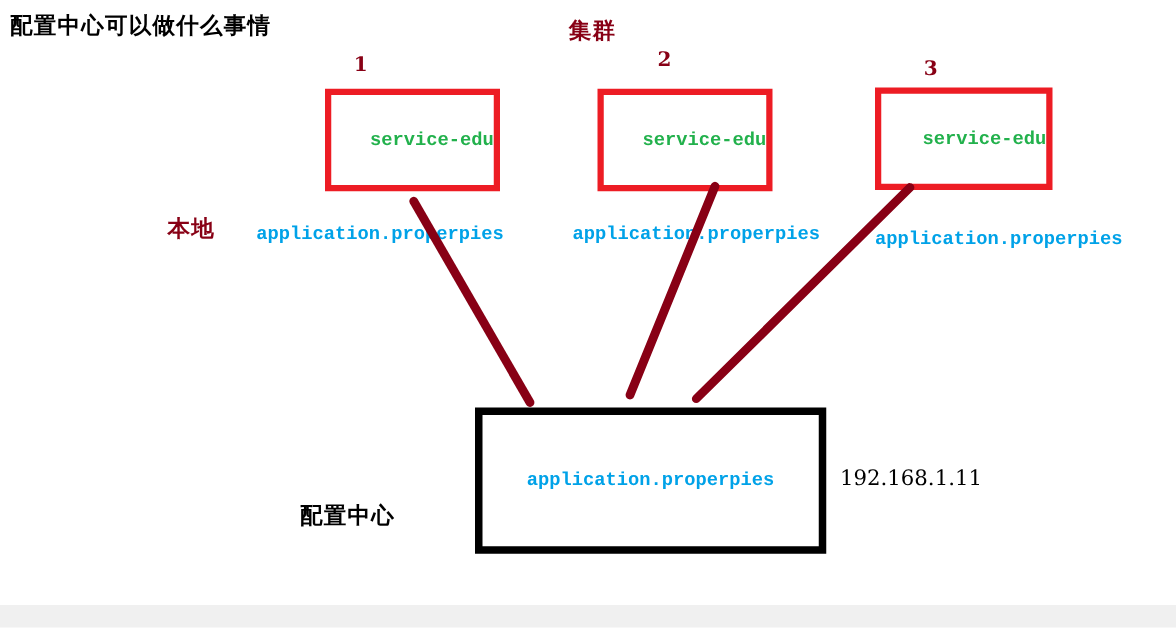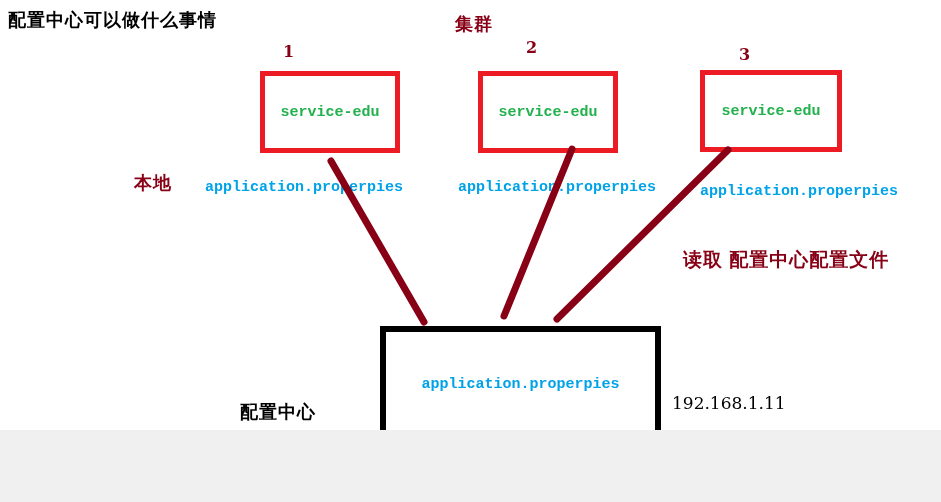--- a/index.html
+++ b/index.html
@@ -7,21 +7,21 @@
     --darkred:#880015;
     --green:#22b14c;
     --cyan:#00a2e8;
     --ink:#000000;
     --bg:#ffffff;
   }
   html,body{margin:0;padding:0;}
   body{background:#f0f0f0;font-family:"Liberation Sans",sans-serif;}
   .canvas{
     position:relative;
-    width:941px;height:430px;
+    width:941px;height:484px;
     background:var(--bg);
     overflow:hidden;
   }
   .zh{
     position:absolute;
     font-family:"Liberation Sans",sans-serif;
     font-weight:bold;
     font-size:18px;
     color:var(--ink);
     white-space:nowrap;
@@ -42,21 +42,21 @@
     font-size:15px;
     white-space:nowrap;
   }
   .mono.cyan{color:var(--cyan);}
   .service-box{
     position:absolute;
     width:140px;height:82px;
     box-sizing:border-box;
     border:5px solid var(--red);
     background:var(--bg);
-    display:flex;align-items:center;justify-content:center;
+    display:flex;align-items:center;justify-content:flex-end;
   }
   .service-box .svc{
     position:static;
     font-family:"Liberation Mono","DejaVu Sans Mono",monospace;
     font-weight:bold;font-size:15px;
     color:var(--green);
     white-space:nowrap;
   }
   .center-box{
     position:absolute;
@@ -67,21 +67,20 @@
     background:var(--bg);
     display:flex;align-items:center;justify-content:center;
   }
   .ip{
     position:absolute;
     left:672px;top:373px;
     font-family:"DejaVu Serif","Liberation Serif",serif;
     font-size:17px;
     color:var(--ink);
     white-space:nowrap;
-    margin-top:20px;
   }
   .lines{
     position:absolute;left:0;top:0;
     pointer-events:none;
     z-index:10;
   }
   .lines line{
     stroke:var(--darkred);
     stroke-width:7;
     stroke-linecap:round;
@@ -107,21 +106,20 @@
   </div>
   <div class="service-box" style="left:700px;top:70px;width:142px;">
     <span class="svc">service-edu</span>
   </div>
 
   <div class="zh darkred" style="left:134px;top:171px;font-family:Liberation Serif, serif;">本地</div>
   <div class="mono cyan" style="left:205px;top:179px;">application.properpies</div>
   <div class="mono cyan" style="left:458px;top:179px;">application.properpies</div>
   <div class="mono cyan" style="left:700px;top:183px;">application.properpies</div>
 
-  <div class="zh darkred" style="left:683px;top:247px;font-size:19px;">读取 配置中心配置文件</div>
 
   <div class="zh" style="left:240px;top:364px;margin-top:36px;">配置中心</div>
   <div class="center-box">
     <span class="mono cyan" style="position:static;">application.properpies</span>
   </div>
   <div class="ip">192.168.1.11</div>
 
   <svg class="lines" width="941" height="502" viewBox="0 0 941 502">
     <line x1="331" y1="161" x2="424" y2="322"></line>
     <line x1="572" y1="149" x2="504" y2="316"></line>

